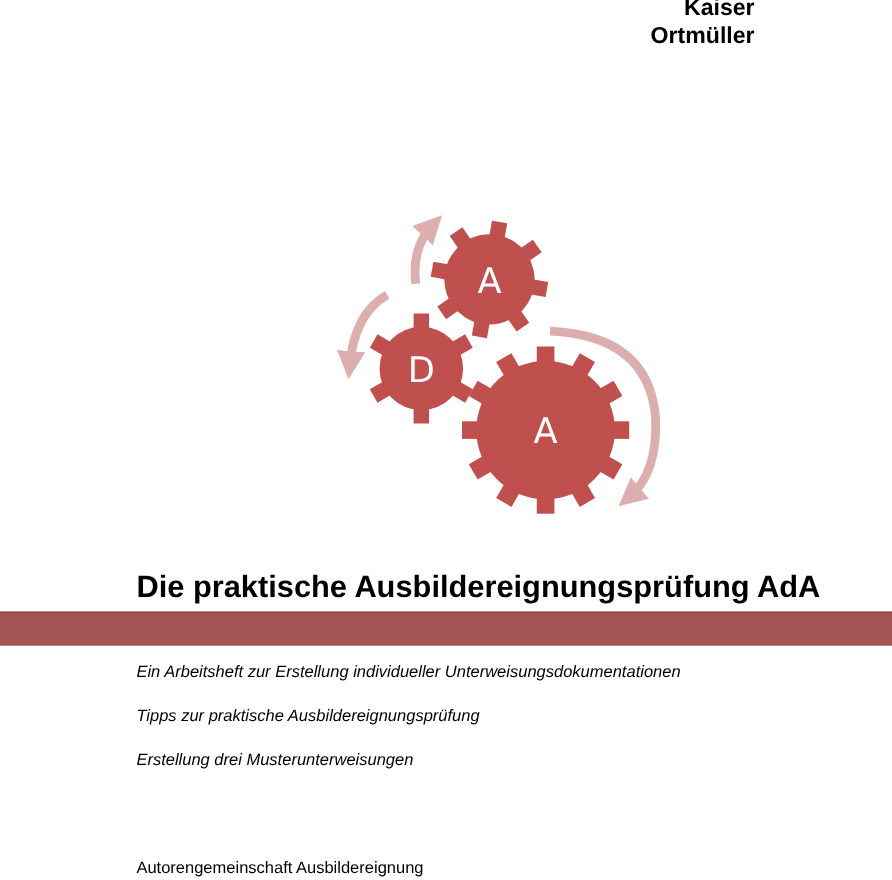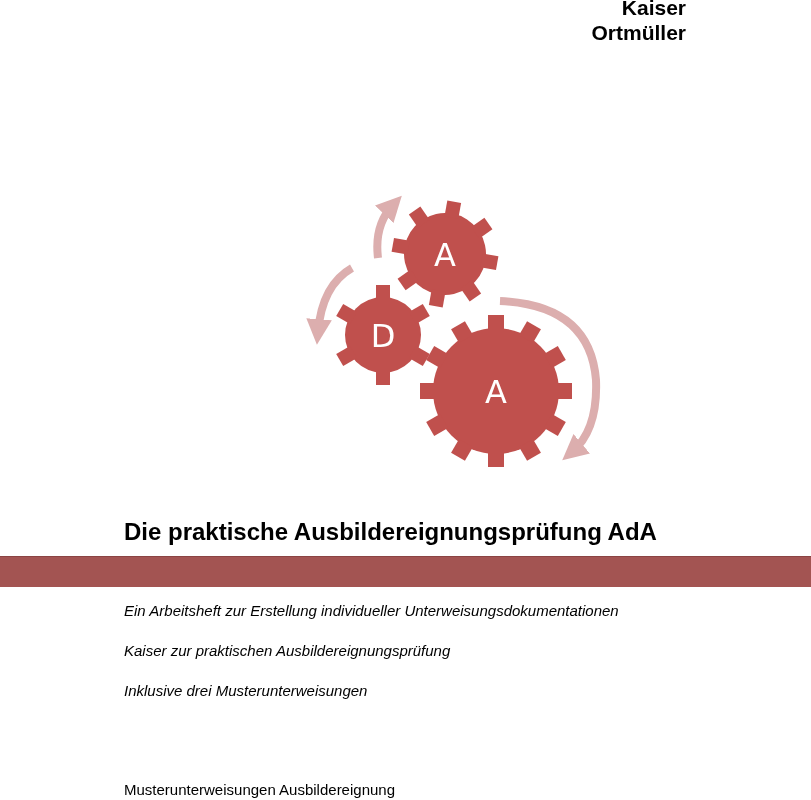--- a/index.html
+++ b/index.html
@@ -1,21 +1,21 @@
 <!DOCTYPE html>
 <html><head>
   <meta charset="utf-8">
   <style>
     html, body { margin: 0; padding: 0; background: #ffffff; }
     body { width: 811px; height: 800px; position: relative; overflow: hidden;
            font-family: "Liberation Sans", sans-serif; color: #000; }
     .authors { position: absolute; right: 125px; top: -5px; text-align: right;
                font-weight: bold; font-size: 21px; line-height: 25px; }
     .logo { position: absolute; left: 300px; top: 190px; width: 310px; height: 290px; }
-    .title { position: absolute; left: 124px; top: 518px; font-weight: bold; font-size: 24px; }
+    .title { position: absolute; left: 124px; top: 518px; font-weight: bold; font-size: 28px; }
     .band { position: absolute; left: 0; top: 556px; width: 811px; height: 31px;
             background: #a35452; border-top: 1px solid #8a4443; box-sizing: border-box; }
     .line { position: absolute; left: 124px; font-size: 15px; font-style: italic; }
     .l1 { top: 602px; } .l2 { top: 642px; } .l3 { top: 682px; }
     .publisher { position: absolute; left: 124px; top: 781px; font-size: 15px; }
   </style>
 </head>
 <body>
 
 <div class="authors">
@@ -80,16 +80,16 @@
     </g>
   </g>
   <text x="496" y="403" text-anchor="middle" font-family="DejaVu Sans, sans-serif" font-size="32" fill="#ffffff">A</text>
 </svg>
 
 <div class="title">Die praktische Ausbildereignungsprüfung AdA</div>
 
 <div class="band"></div>
 
 <div class="line l1">Ein Arbeitsheft zur Erstellung individueller Unterweisungsdokumentationen</div>
-<div class="line l2">Kaiser zur praktischen Ausbildereignungsprüfung</div>
-<div class="line l3">Inklusive drei Musterunterweisungen</div>
+<div class="line l2">Tipps zur praktische Ausbildereignungsprüfung</div>
+<div class="line l3">Erstellung drei Musterunterweisungen</div>
 
-<div class="publisher">Musterunterweisungen Ausbildereignung</div>
+<div class="publisher">Autorengemeinschaft Ausbildereignung</div>
 
 </body></html>

